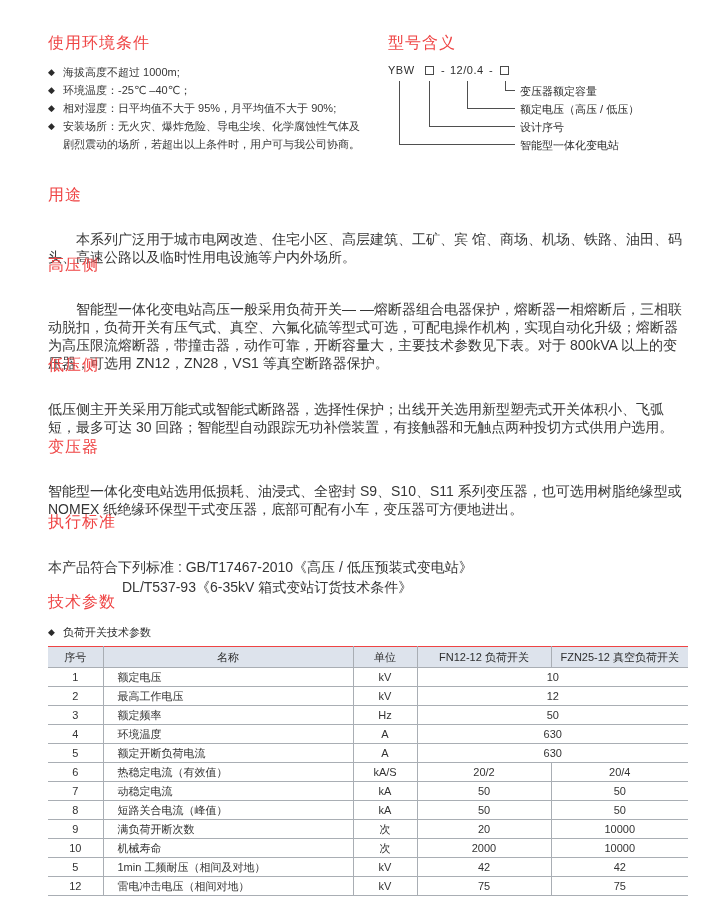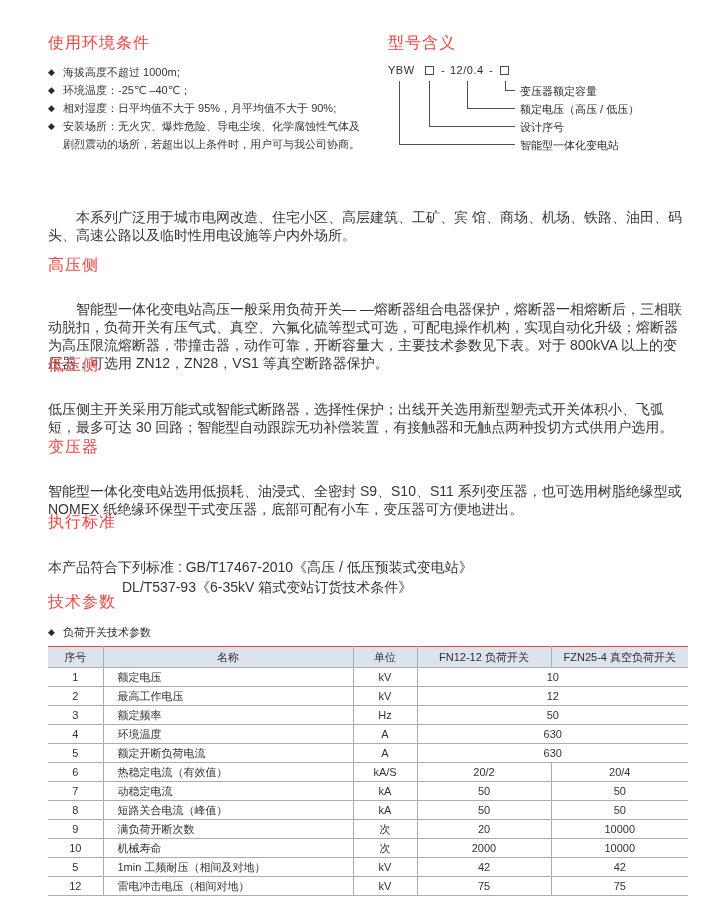--- a/index.html
+++ b/index.html
@@ -96,20 +96,21 @@
   <div class="connector conn-1"></div>
   <div class="connector conn-2"></div>
   <div class="connector conn-3"></div>
   <div class="model-label mlbl-0">变压器额定容量</div>
   <div class="model-label mlbl-1">额定电压（高压 / 低压）</div>
   <div class="model-label mlbl-2">设计序号</div>
   <div class="model-label mlbl-3">智能型一体化变电站</div>
 </div>
 
 <div class="section" style="left:48px; top:184px; width:642px;">
+  <div class="sec-title">用途</div>
   <div class="body-text indent2">本系列广泛用于城市电网改造、住宅小区、高层建筑、工矿、宾 馆、商场、机场、铁路、油田、码头、高速公路以及临时性用电设施等户内外场所。</div>
 </div>
 
 <div class="section" style="left:48px; top:254px; width:642px;">
   <div class="sec-title">高压侧</div>
   <div class="body-text indent2">智能型一体化变电站高压一般采用负荷开关— —熔断器组合电器保护，熔断器一相熔断后，三相联动脱扣，负荷开关有压气式、真空、六氟化硫等型式可选，可配电操作机构，实现自动化升级；熔断器为高压限流熔断器，带撞击器，动作可靠，开断容量大，主要技术参数见下表。对于 800kVA 以上的变压器，可选用 ZN12，ZN28，VS1 等真空断路器保护。</div>
 </div>
 
 <div class="section" style="left:48px; top:354px; width:642px;">
   <div class="sec-title">低压侧</div>
@@ -145,21 +146,21 @@
         <col style="width:64px">
         <col style="width:134px">
         <col style="width:137px">
     </colgroup>
     <thead>
       <tr>
         <th>序号</th>
         <th>名称</th>
         <th>单位</th>
         <th>FN12-12 负荷开关</th>
-        <th>FZN25-4 真空负荷开关</th>
+        <th>FZN25-12 真空负荷开关</th>
       </tr>
     </thead>
     <tbody>
       <tr>
         <td>1</td>
         <td class="c-name">额定电压</td>
         <td>kV</td>
         <td colspan="2">10</td>
       </tr>
       <tr>

